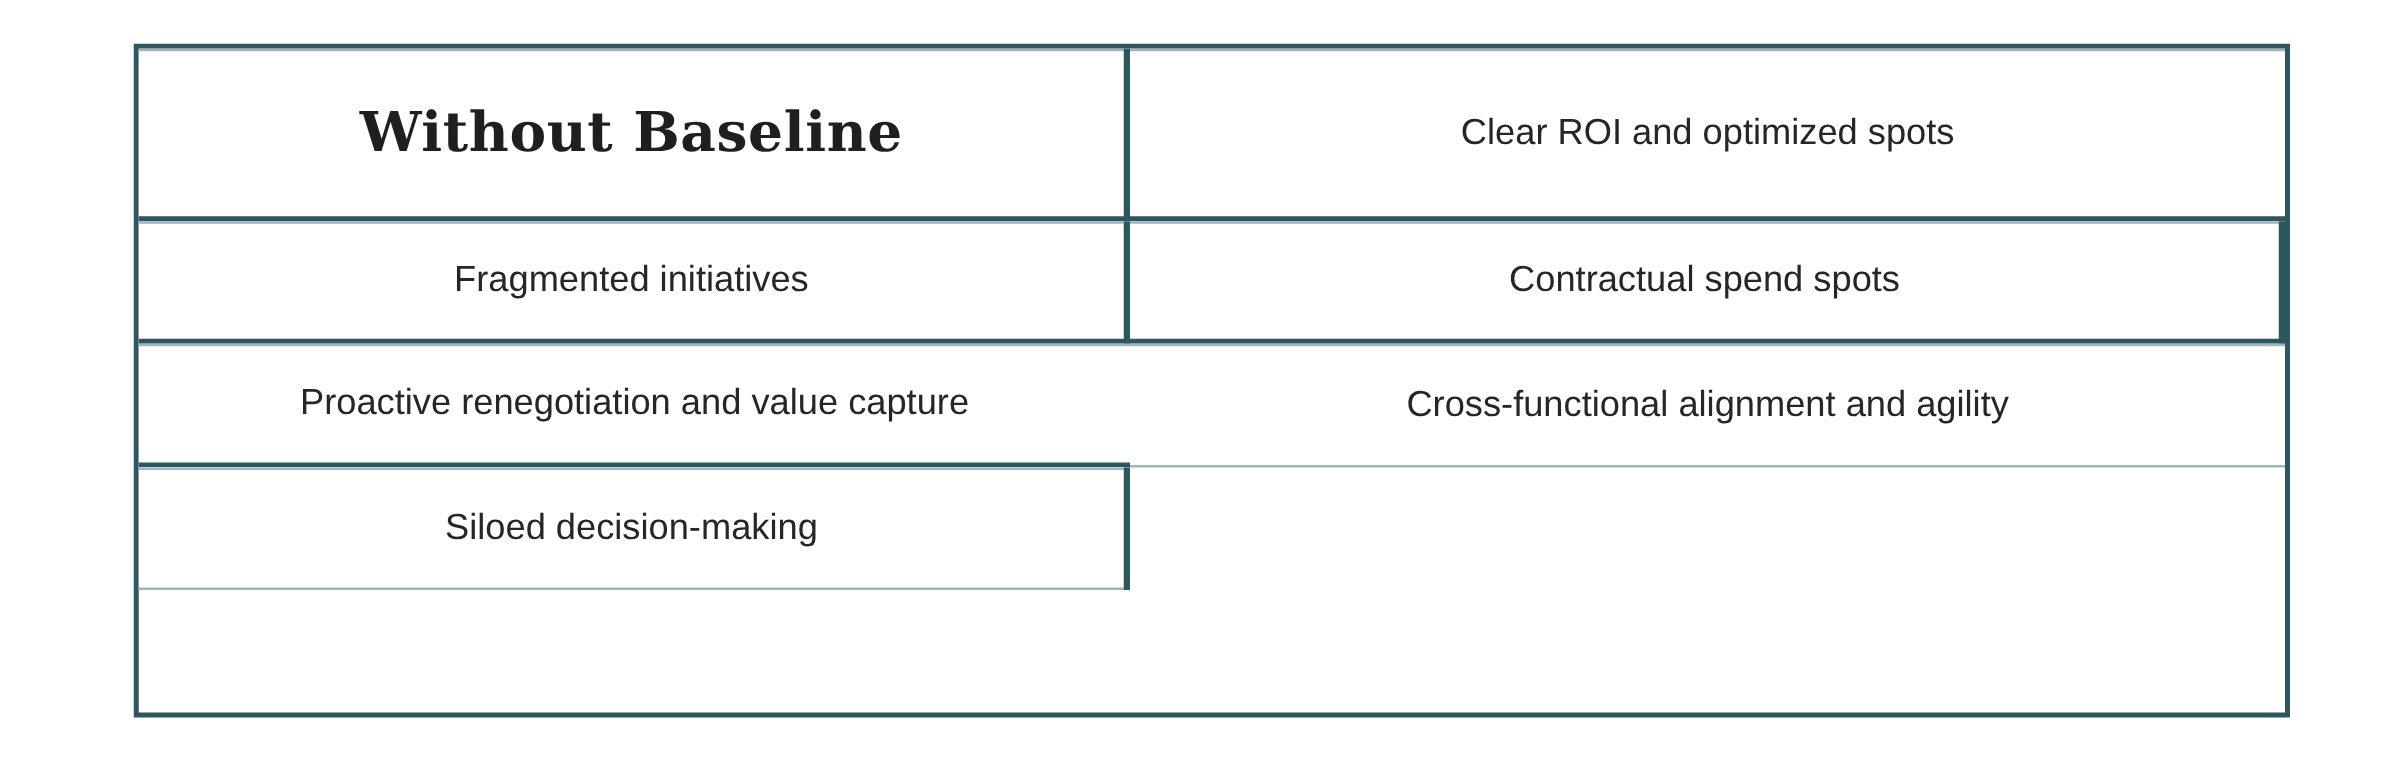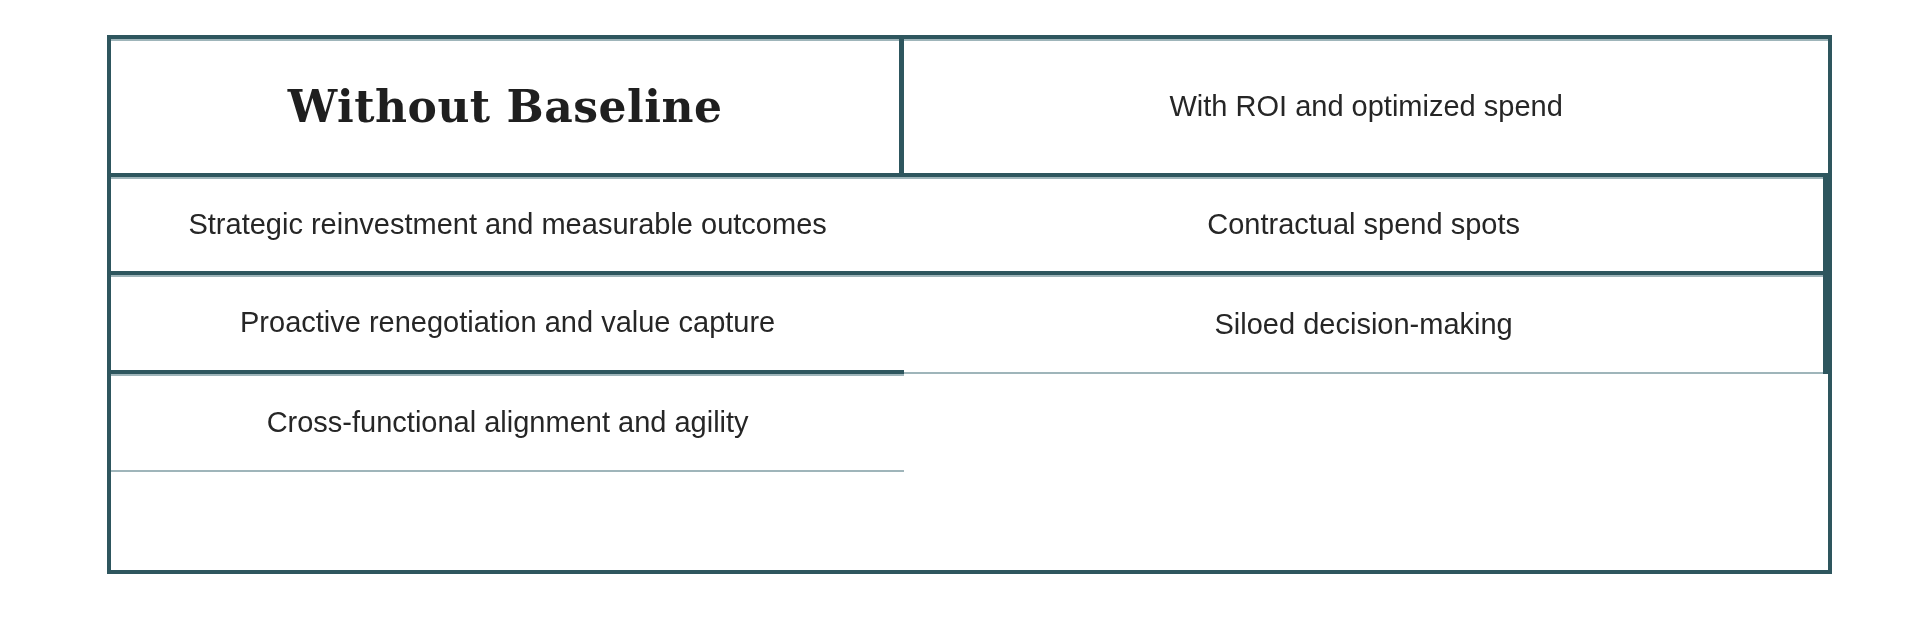--- a/index.html
+++ b/index.html
@@ -62,35 +62,35 @@
 <body>
 
 <div class="canvas">
   <div class="comparison-table">
 
     <div class="cell header col-left">
       <span>Without Baseline</span>
     </div>
 
     <div class="cell body col-right">
-      <span>With ROI and optimized spend</span>
+      <span>Clear ROI and optimized spots</span>
     </div>
 
-    <div class="cell body col-right">
-      <span>Strategic reinvestment and measurable outcomes</span>
+    <div class="cell body col-left">
+      <span>Fragmented initiatives</span>
     </div>
 
     <div class="cell body col-left">
       <span>Contractual spend spots</span>
     </div>
     <div class="cell body col-right">
       <span>Proactive renegotiation and value capture</span>
     </div>
 
+    <div class="cell body col-right row-last">
+      <span>Cross-functional alignment and agility</span>
+    </div>
     <div class="cell body col-left row-last">
       <span>Siloed decision-making</span>
-    </div>
-    <div class="cell body col-right row-last">
-      <span>Cross-functional alignment and agility</span>
     </div>
 
   </div>
 </div>
 
 </body></html>

